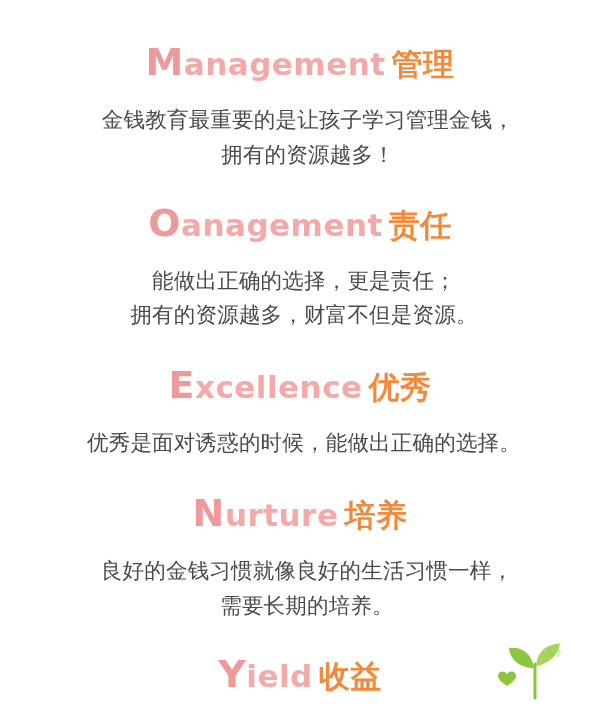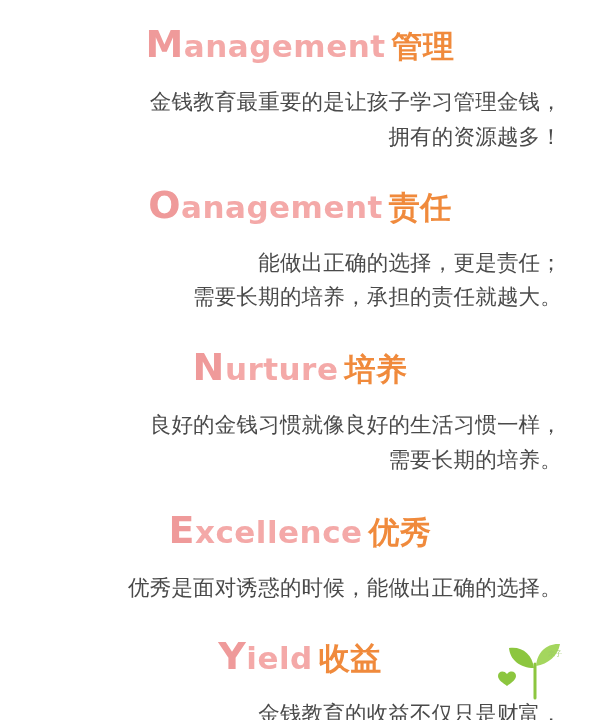--- a/index.html
+++ b/index.html
@@ -13,21 +13,21 @@
     font-family: "Liberation Sans", sans-serif;
     overflow: hidden;
     position: relative;
   }
 
   .page {
     width: 600px;
     height: 720px;
     position: relative;
     box-sizing: border-box;
-    padding: 6px 34px 0 34px;
+    padding: 24px 34px 0 34px;
   }
 
   .section {
     margin-bottom: 6px;
   }
 
   .heading {
     text-align: center;
     font-family: "DejaVu Sans", sans-serif;
     font-size: 31px;
@@ -53,21 +53,21 @@
     font-weight: 700;
     font-size: 31px;
     margin-left: 6px;
   }
 
   .body-text {
     color: #4a4a4a;
     font-family: "DejaVu Sans", "Liberation Sans", sans-serif;
     font-size: 21.5px;
     line-height: 1.62;
-    text-align: right;
+    text-align: center;
     padding-left: 16px;
     padding-right: 4px;
     letter-spacing: 0.2px;
   }
 
   .body-text .line {
     display: block;
     white-space: nowrap;
   }
 
@@ -106,40 +106,40 @@
       <span class="line">拥有的资源越多！</span>
     </div>
   </div>
 
   <div class="section" id="sec-1">
     <div class="heading">
       <span class="cap">O</span><span class="rest">anagement</span><span class="cn">责任</span>
     </div>
     <div class="body-text">
       <span class="line">能做出正确的选择，更是责任；</span>
-      <span class="line">需要长期的培养，承担的责任就越大。</span>
+      <span class="line">拥有的资源越多，财富不但是资源。</span>
+    </div>
+  </div>
+
+  <div class="section" id="sec-3">
+    <div class="heading">
+      <span class="cap">E</span><span class="rest">xcellence</span><span class="cn">优秀</span>
+    </div>
+    <div class="body-text">
+      <span class="line">优秀是面对诱惑的时候，能做出正确的选择。</span>
     </div>
   </div>
 
   <div class="section" id="sec-2">
     <div class="heading">
       <span class="cap">N</span><span class="rest">urture</span><span class="cn">培养</span>
     </div>
     <div class="body-text">
       <span class="line">良好的金钱习惯就像良好的生活习惯一样，</span>
       <span class="line">需要长期的培养。</span>
-    </div>
-  </div>
-
-  <div class="section" id="sec-3">
-    <div class="heading">
-      <span class="cap">E</span><span class="rest">xcellence</span><span class="cn">优秀</span>
-    </div>
-    <div class="body-text">
-      <span class="line">优秀是面对诱惑的时候，能做出正确的选择。</span>
     </div>
   </div>
 
   <div class="section" id="sec-4">
     <div class="heading">
       <span class="cap">Y</span><span class="rest">ield</span><span class="cn">收益</span>
     </div>
     <div class="body-text">
       <span class="line">金钱教育的收益不仅只是财富，</span>
 

